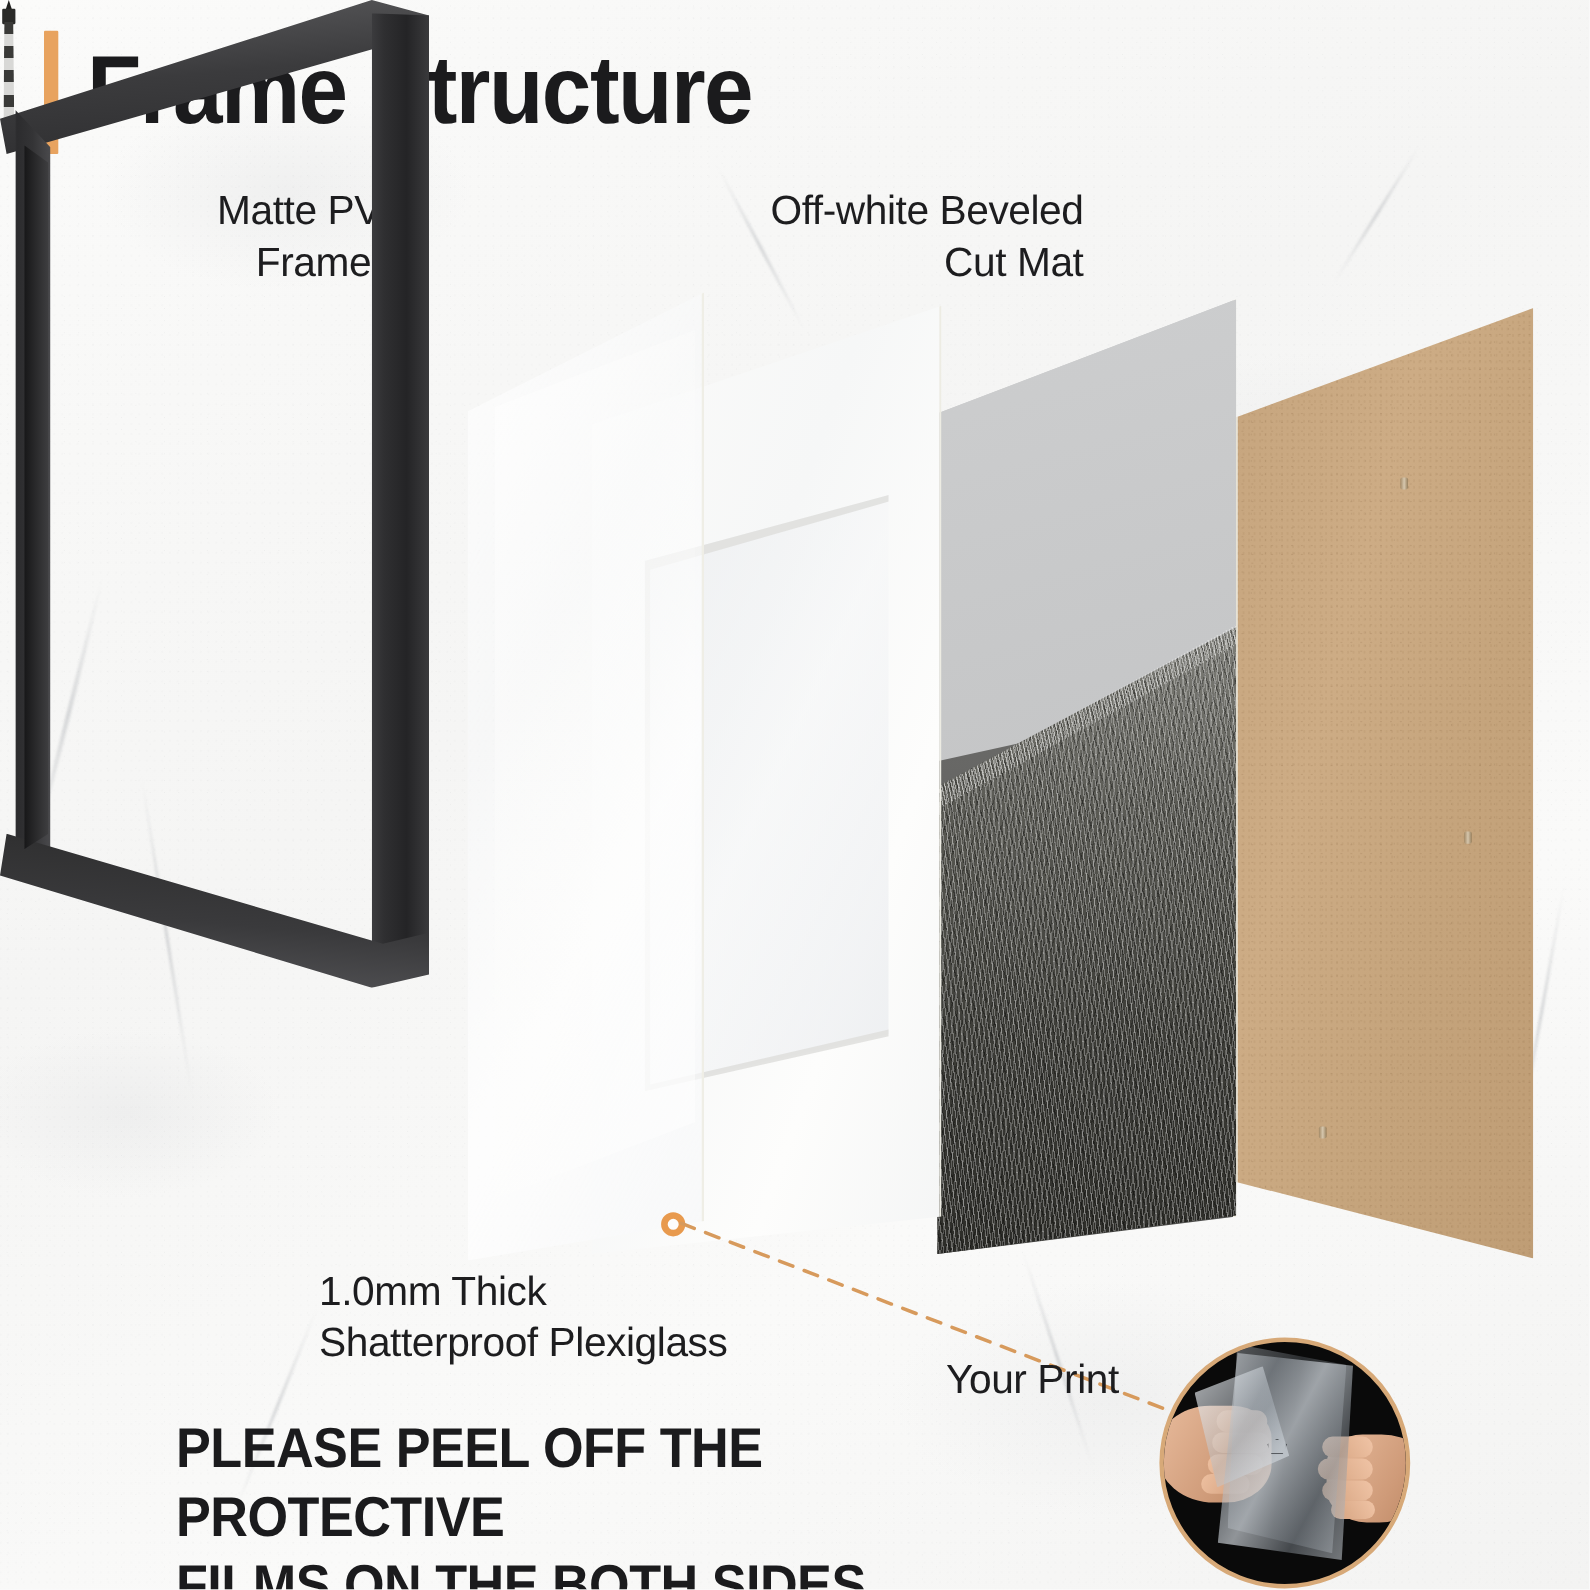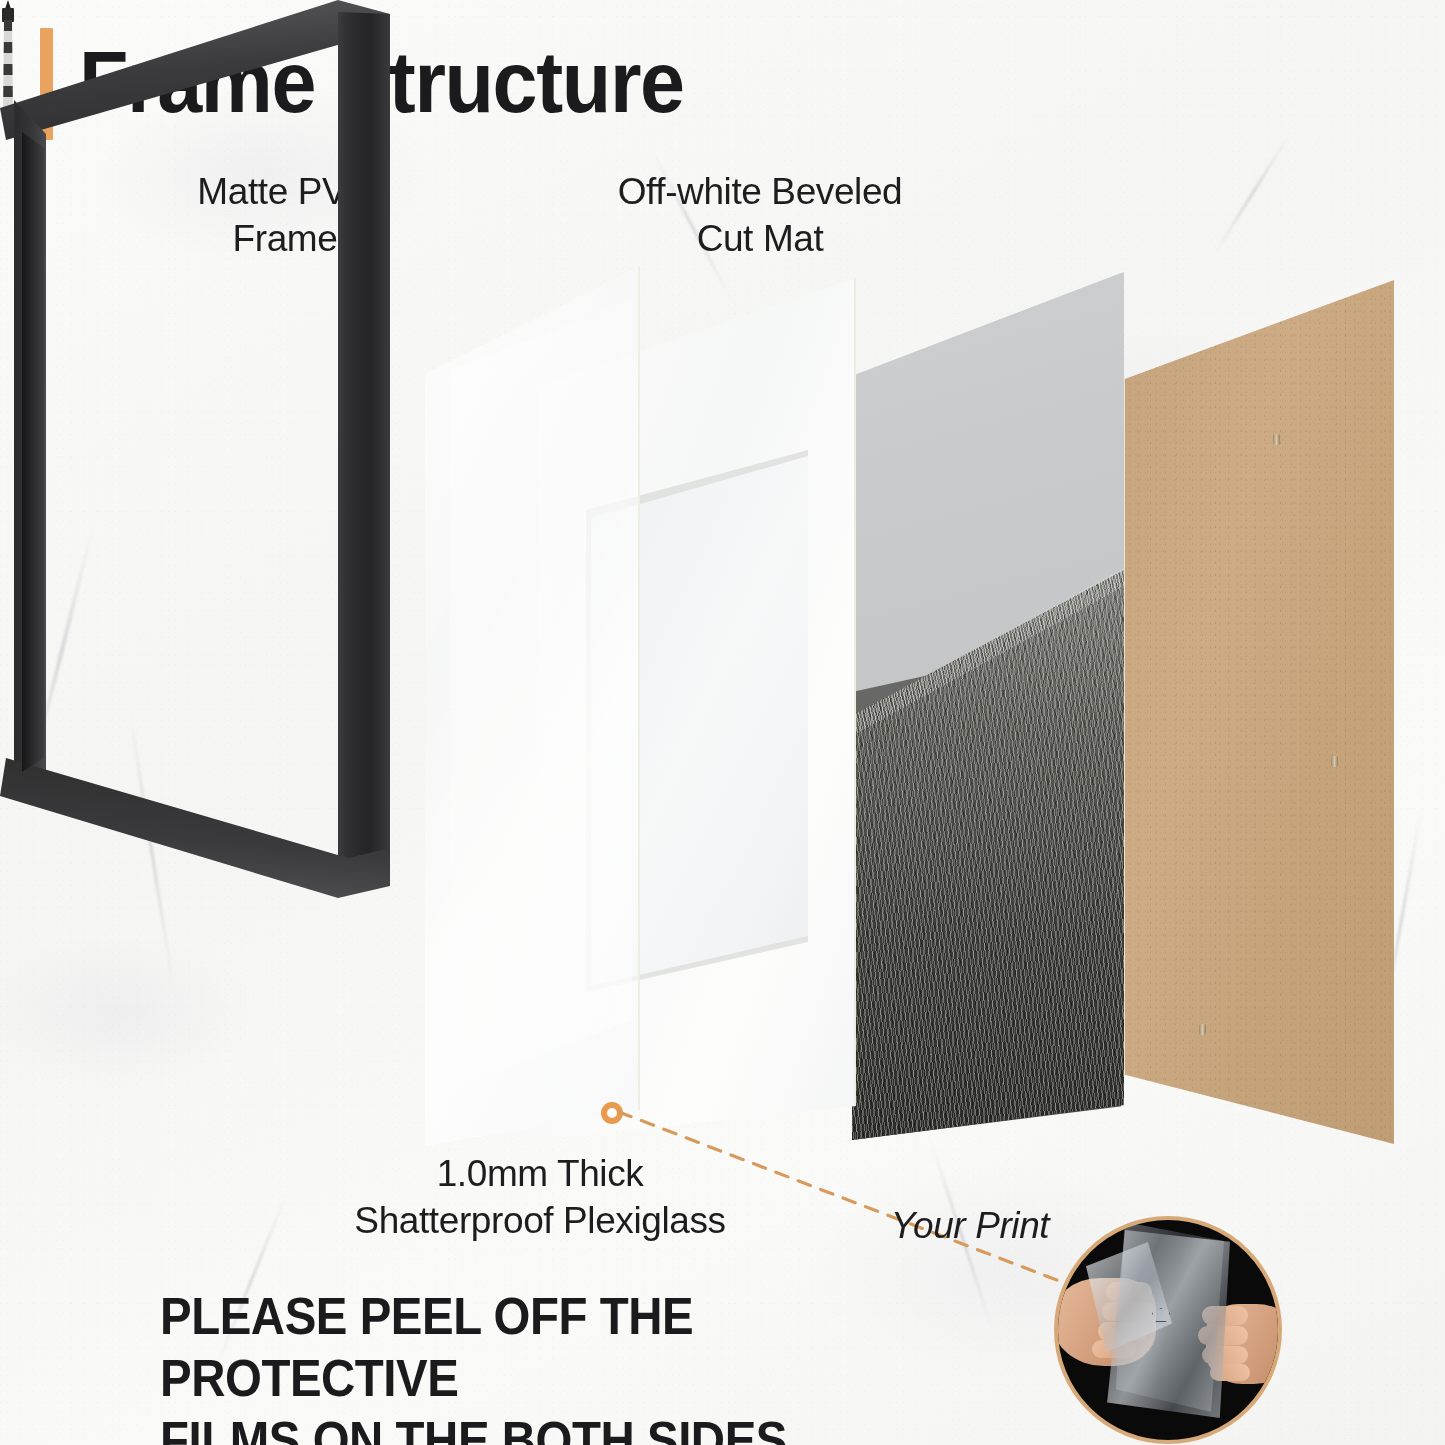--- a/index.html
+++ b/index.html
@@ -229,23 +229,23 @@
   .hand {
     position: absolute;
     background: linear-gradient(120deg,#e8bb9c,#cf9b79 60%,#b9835f);
   }
   #hand-left { left: -6px; top: 58px; width: 104px; height: 88px; border-radius: 46% 34% 40% 50%; }
   #hand-left .finger { position: absolute; background: linear-gradient(120deg,#eec0a0,#cf9b79); border-radius: 14px; }
   #hand-right { left: 148px; top: 84px; width: 96px; height: 80px; border-radius: 34% 48% 50% 38%; }
   #hand-right .finger { position: absolute; background: linear-gradient(240deg,#f0c4a6,#d3a07c); border-radius: 14px; }
 
   
-  #note-plexi, #note-print { position: absolute; text-align: center; color: #1d1d1f; white-space: pre-line; }
+  #note-plexi, #note-print { position: absolute; text-align: left; color: #1d1d1f; white-space: pre-line; }
   #note-plexi { left: 290px; top: 1150px; width: 500px; font-size: 37px; line-height: 47px; letter-spacing: -.4px; }
-  #note-print { left: 860px; top: 1202px; width: 220px; font-size: 37px; line-height: 47px; letter-spacing: -.4px; font-style: italic; }
+  #note-print { left: 860px; top: 1230px; width: 220px; font-size: 37px; line-height: 47px; letter-spacing: -.4px; }
 
   #warning { position: absolute; left: 160px; top: 1286px; width: 880px; }
   #warning-text {
     font-size: 51px; line-height: 62px; font-weight: 700;
     color: #1b1b1d; letter-spacing: -.5px;
     transform: scaleX(.93); transform-origin: left center;
     white-space: pre-line;
   }
   #warning-underline {
     position: absolute; left: 492px; top: 113px;
@@ -268,21 +268,21 @@
   <div class="vein" style="left:960px;top:1130px;width:3px;height:210px;transform:rotate(-18deg);"></div>
   <div class="vein" style="left:1400px;top:800px;width:3px;height:240px;transform:rotate(10deg);"></div>
 
   <div id="title-block">
     <div id="title-bar" style="height:112px;"></div>
     <div id="page-title">Frame Structure</div>
   </div>
 
   <div class="layer-label" style="left:115px;top:168px;width:340px;">Matte PVC
 Frame</div>
-  <div class="layer-label" style="left:535px;top:168px;width:450px;">Off-white Beveled
+  <div class="layer-label" style="left:535px;top:168px;width:450px;text-align:right;">Off-white Beveled
 Cut Mat</div>
 
   <div class="layer" id="mdf">
     <div class="staple" style="left:148px;top:158px;"></div>
     <div class="staple" style="left:206px;top:480px;"></div>
     <div class="staple" style="left:74px;top:748px;"></div>
   </div>
 
   <div class="layer" id="print"></div>
   <div class="layer" id="print-sky"></div>

